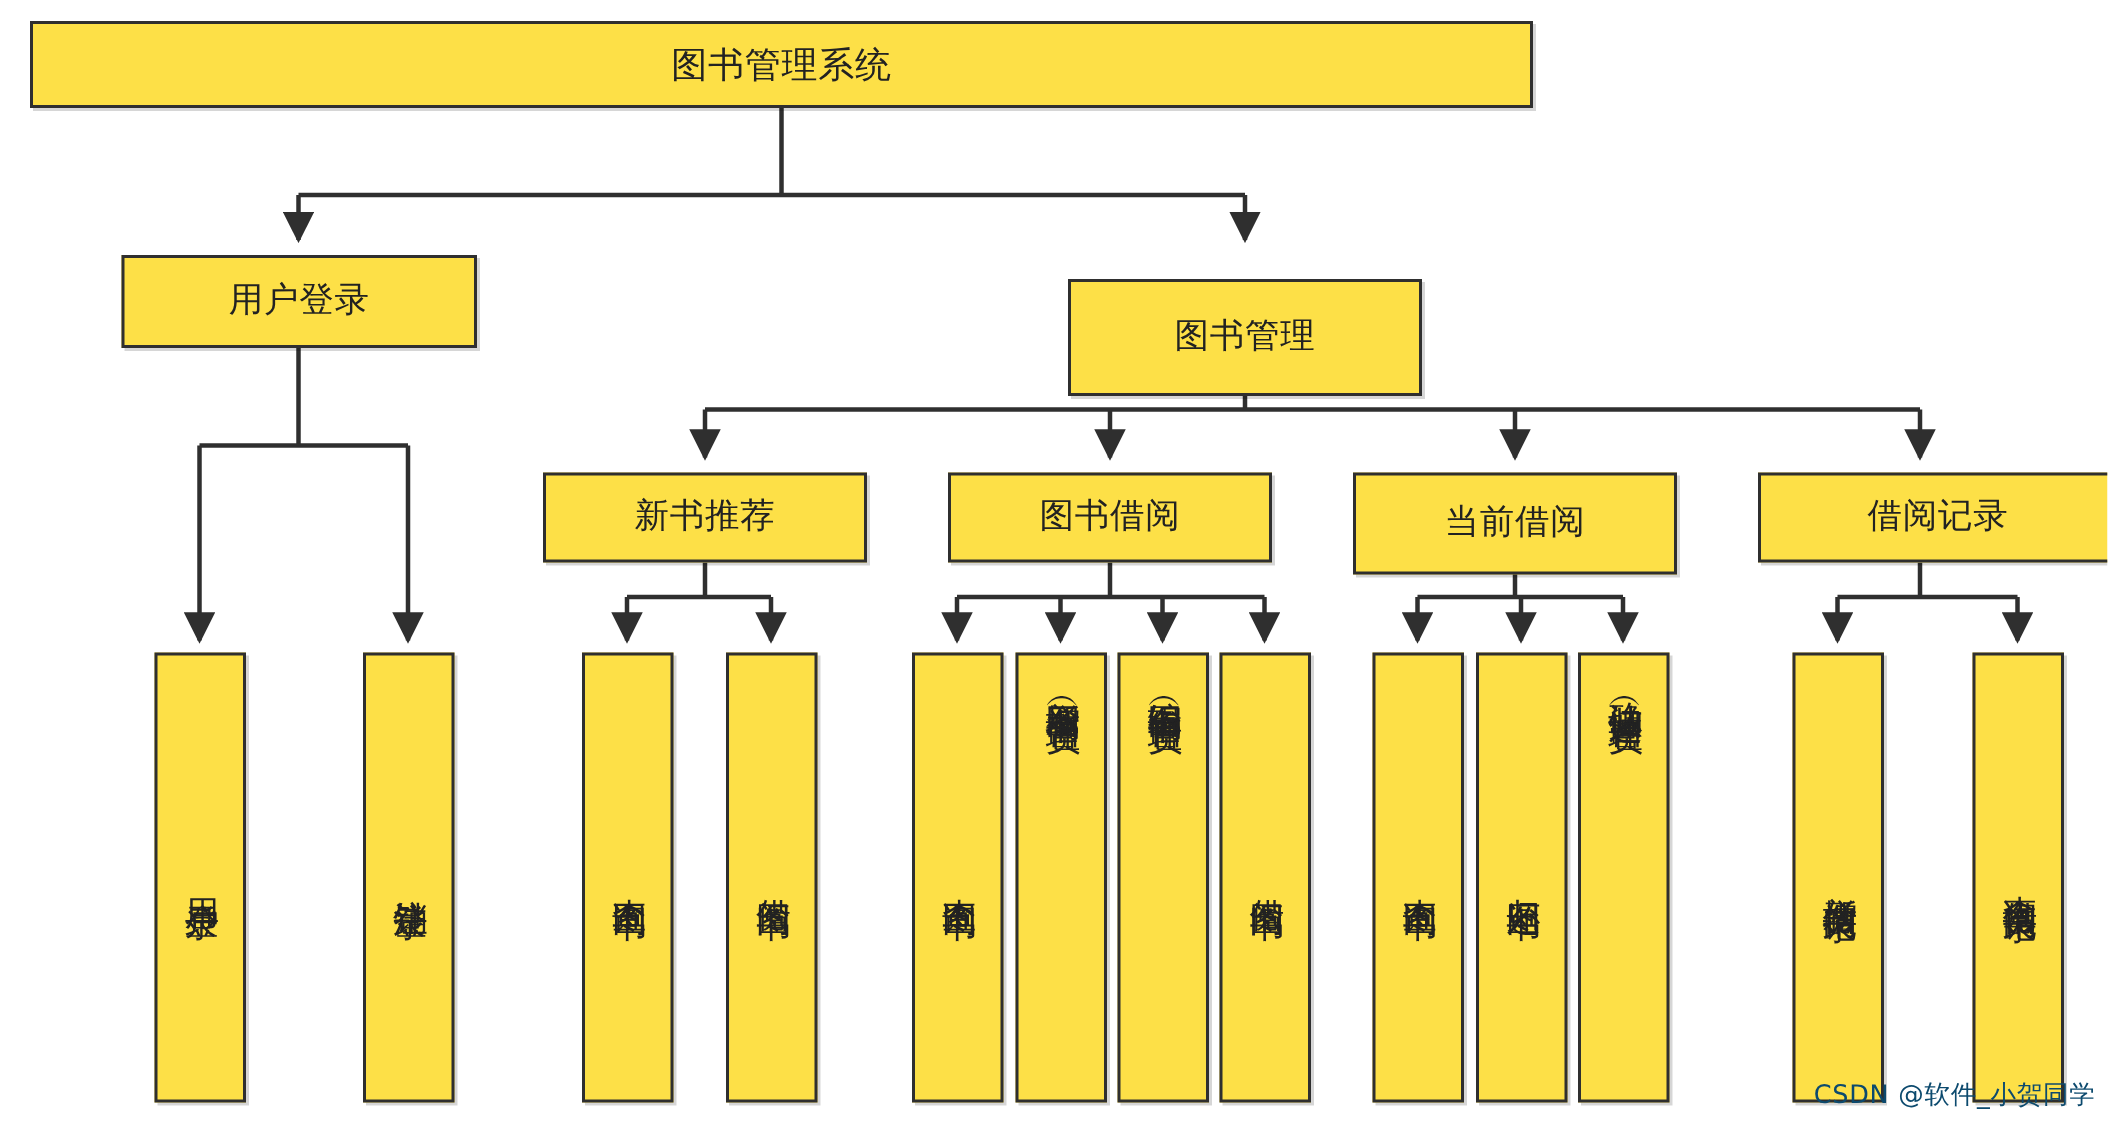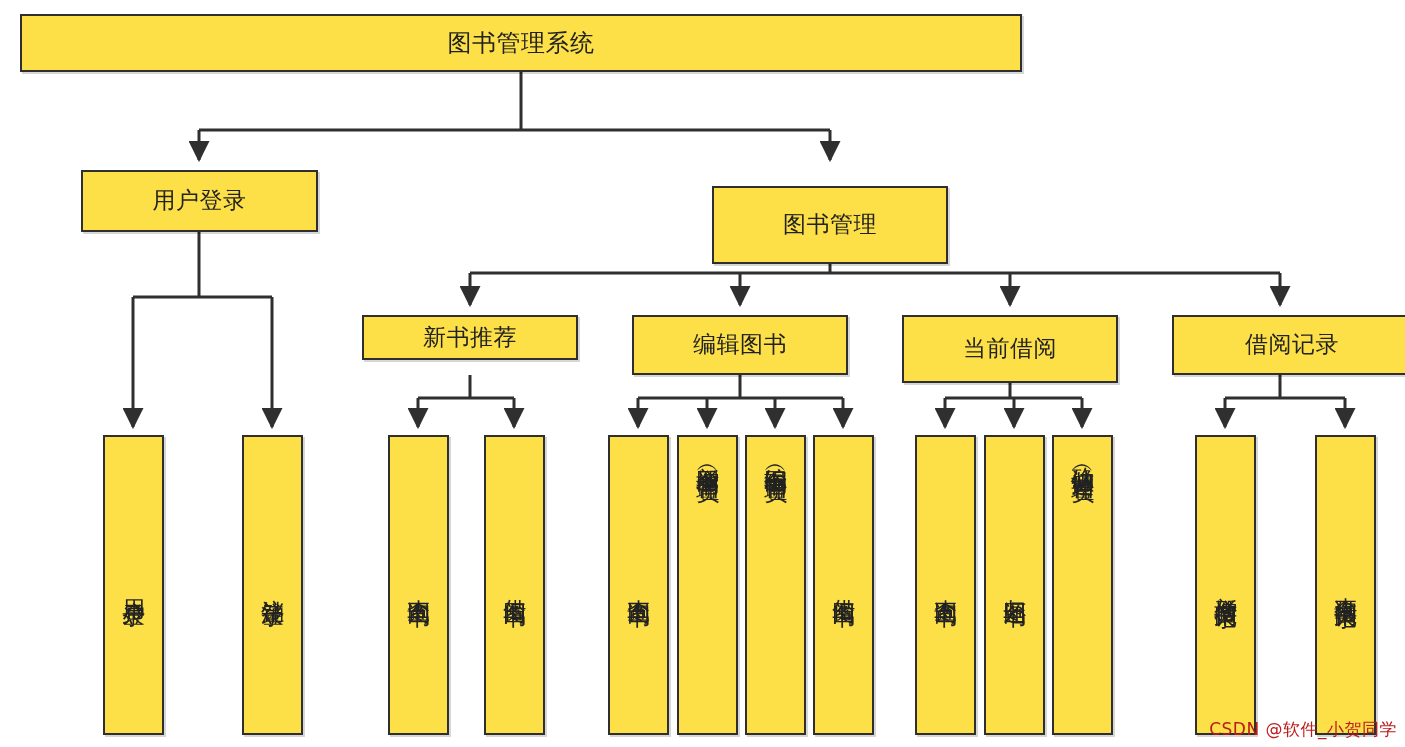--- a/index.html
+++ b/index.html
@@ -65,21 +65,21 @@
   }
   .node.vertical.center {
     align-items: center;
     padding-top: 0;
   }
   #watermark {
     position: absolute;
     right: 8px;
     bottom: 6px;
     font-size: 17px;
-    color: #b91c1c;
+    color: #0c4a6e;
     z-index: 5;
     white-space: nowrap;
     letter-spacing: 0.5px;
   }
 </style>
 </head>
 <body>
 
 <div id="diagram">
 
@@ -138,26 +138,26 @@
   </div>
 
   <div class="node horizontal" style="left:81px; top:170px; width:237px; height:62px;">
     <span class="label">用户登录</span>
   </div>
 
   <div class="node horizontal" style="left:712px; top:170px; width:236px; height:78px;margin-top:16px;">
     <span class="label">图书管理</span>
   </div>
 
-  <div class="node horizontal" style="left:362px; top:315px; width:216px; height:45px;">
+  <div class="node horizontal" style="left:362px; top:315px; width:216px; height:60px;">
     <span class="label">新书推荐</span>
   </div>
 
   <div class="node horizontal" style="left:632px; top:315px; width:216px; height:60px;">
-    <span class="label">编辑图书</span>
+    <span class="label">图书借阅</span>
   </div>
 
   <div class="node horizontal" style="left:902px; top:315px; width:216px; height:68px;">
     <span class="label">当前借阅</span>
   </div>
 
   <div class="node horizontal" style="left:1172px; top:315px; width:240px; height:60px;">
     <span class="label">借阅记录</span>
   </div>
 

